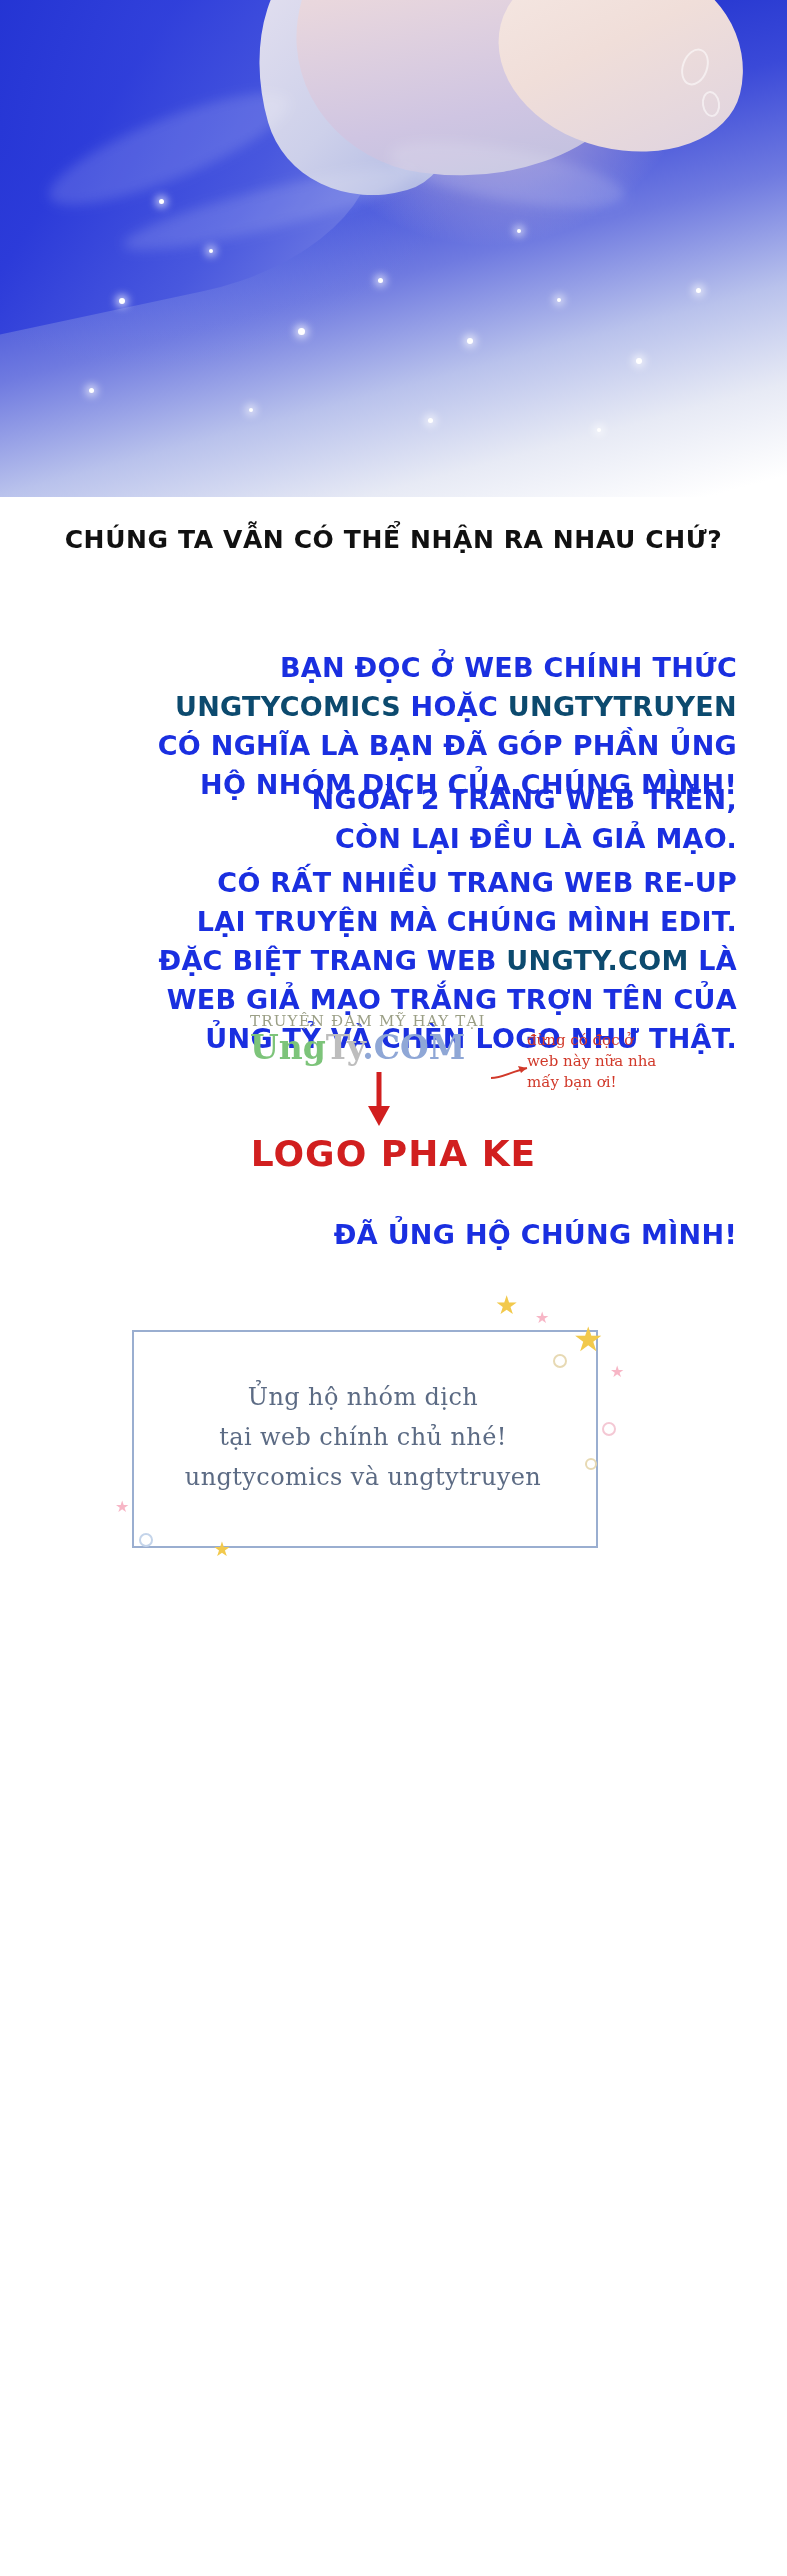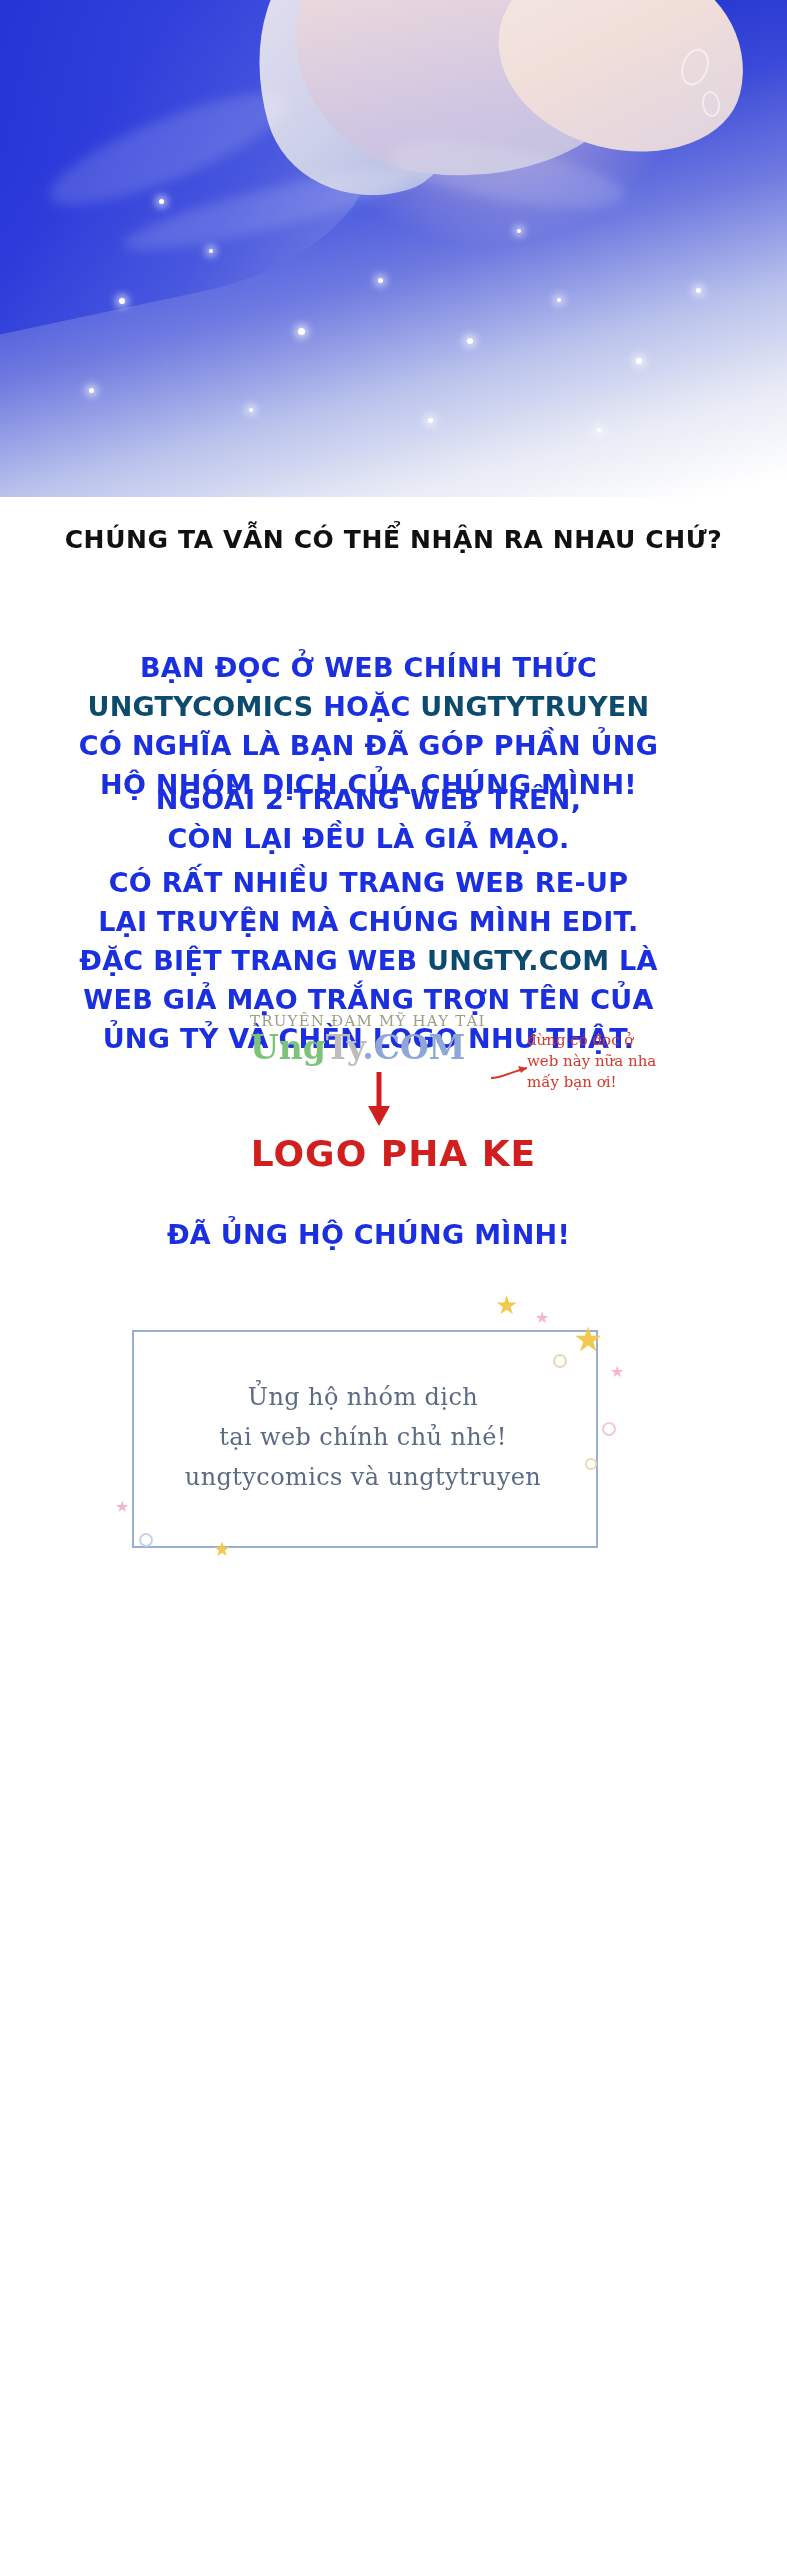--- a/index.html
+++ b/index.html
@@ -115,21 +115,21 @@
     font-size: 25px;
     letter-spacing: 0.6px;
     color: #111111;
     margin-top: 16px;
   }
 
   .blue-block {
     position: absolute;
     left: 0;
     width: 737px;
-    text-align: center;
+    text-align: right;
     color: #1a2fe0;
     font-family: "DejaVu Sans", sans-serif;
     font-weight: bold;
     font-size: 27px;
     line-height: 39px;
     letter-spacing: 0.3px;
   }
   .blue-block .hl { color: #0c4a6e; }
 
   #para1 { top: 648px; }

